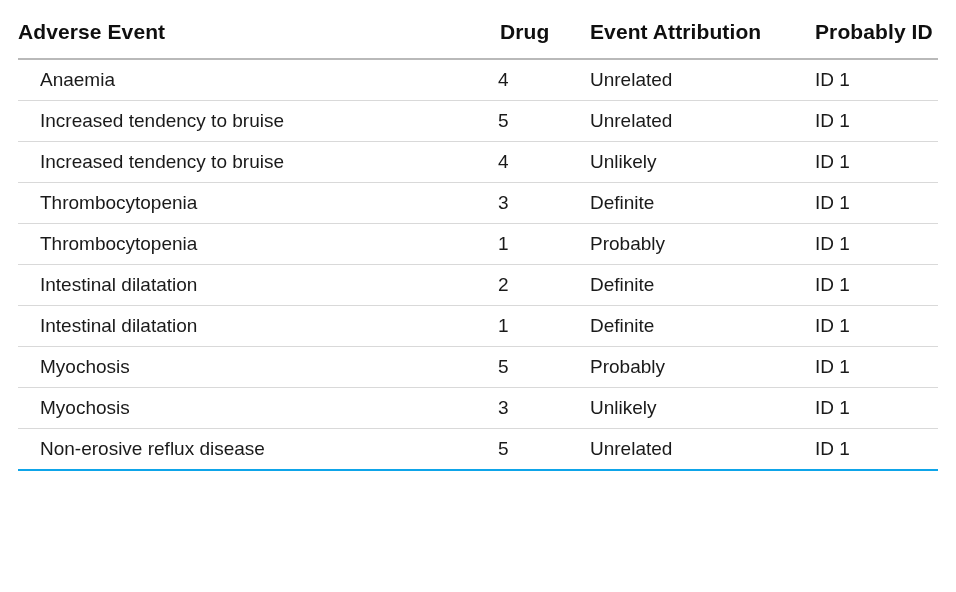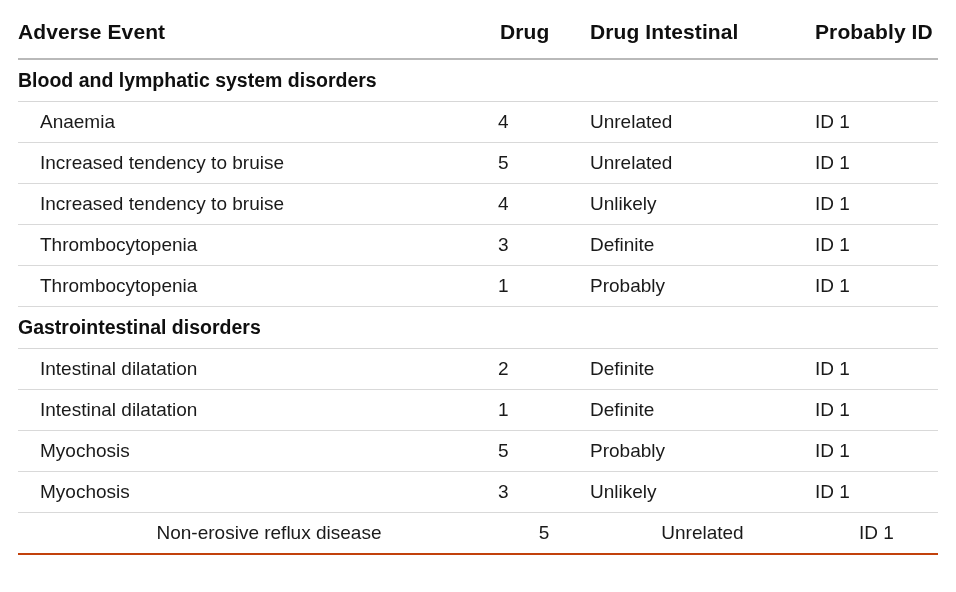--- a/index.html
+++ b/index.html
@@ -57,48 +57,44 @@
     font-size: 19px;
     font-weight: normal;
     color: #1a1a1a;
     padding: 9px 0 9px 0;
     border-bottom: 1px solid #d9d9d9;
   }
   tbody tr.data-row td.event-col {
     padding-left: 22px;
   }
   tbody tr.last-row td {
-    border-bottom: 2px solid #c2410c;
-    text-align: center;
+    border-bottom: 2px solid #0ea5e9;
   }
 </style>
 </head>
 <body>
 
 <div class="table-wrap">
   <table class="ae-table">
     <colgroup>
       <col class="c-event">
       <col class="c-grade">
       <col class="c-attrib">
       <col class="c-patient">
     </colgroup>
     <thead>
       <tr>
         <th>Adverse Event</th>
         <th class="grade-col">Drug</th>
-        <th>Drug Intestinal</th>
+        <th>Event Attribution</th>
         <th>Probably ID</th>
       </tr>
     </thead>
     <tbody>
 
-      <tr class="group-row">
-        <td colspan="4">Blood and lymphatic system disorders</td>
-      </tr>
 
       <tr class="data-row">
         <td class="event-col">Anaemia</td>
         <td class="grade-col">4</td>
         <td>Unrelated</td>
         <td>ID 1</td>
       </tr>
 
       <tr class="data-row">
         <td class="event-col">Increased tendency to bruise</td>
@@ -121,23 +117,20 @@
         <td>ID 1</td>
       </tr>
 
       <tr class="data-row">
         <td class="event-col">Thrombocytopenia</td>
         <td class="grade-col">1</td>
         <td>Probably</td>
         <td>ID 1</td>
       </tr>
 
-      <tr class="group-row">
-        <td colspan="4">Gastrointestinal disorders</td>
-      </tr>
 
       <tr class="data-row">
         <td class="event-col">Intestinal dilatation</td>
         <td class="grade-col">2</td>
         <td>Definite</td>
         <td>ID 1</td>
       </tr>
 
       <tr class="data-row">
         <td class="event-col">Intestinal dilatation</td>

